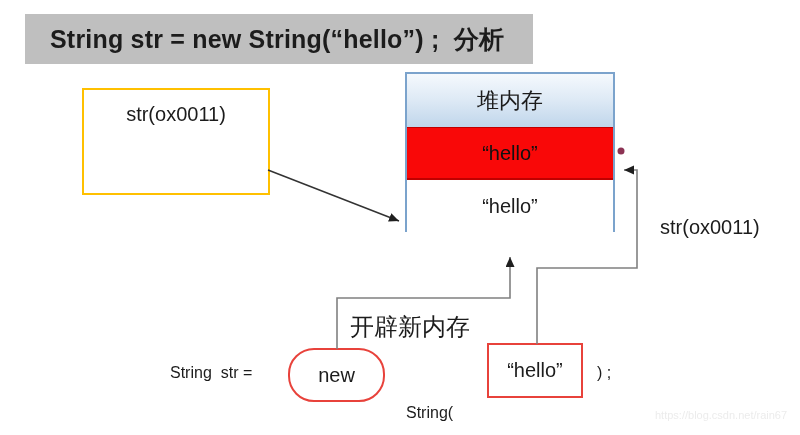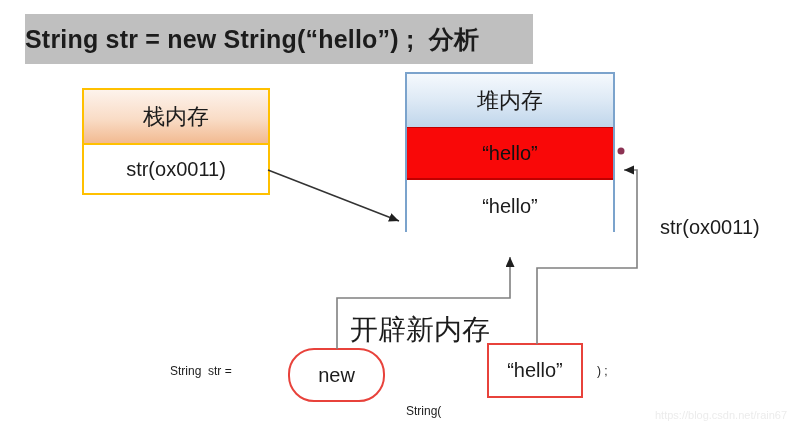--- a/index.html
+++ b/index.html
@@ -7,21 +7,21 @@
     width:800px;height:435px;position:relative;background:#ffffff;
     font-family:"Liberation Sans", sans-serif; color:#1c1c1c; overflow:hidden;
   }
   .abs{position:absolute;box-sizing:border-box;}
   .center{display:flex;align-items:center;justify-content:center;}
 
   
   #title-bar{
     left:25px;top:14px;width:508px;height:50px;
     background:var(--title-bg,#bfbfbf);
-    display:flex;align-items:center;padding-left:0;
+    display:flex;align-items:center;padding-left:25px;
     font-size:25px;font-weight:600;white-space:pre;letter-spacing:0.2px;
   }
 
   
   #stack-box{left:82px;top:88px;width:188px;height:107px;border:2px solid var(--gold-border,#ffc000);background:#fff;}
   #stack-header{
     height:53px;border-bottom:2px solid var(--gold-border,#ffc000);
     background:linear-gradient(180deg,var(--stack-grad-top,#fdf3ec) 0%, #f9dcc6 55%, var(--stack-grad-bottom,#f2ba91) 100%);
     font-size:22px;
   }
@@ -37,24 +37,24 @@
   #heap-red-cell{
     height:50px;background:var(--red-fill,#f90808);
     border-top:1px solid #c00000;border-bottom:2px solid #c00000;
     font-size:20px;color:#111;
   }
   #heap-white-cell{height:53px;background:#fff;font-size:20px;}
 
   
   .label{white-space:pre;}
   #right-label{left:660px;top:216px;font-size:20px;}
-  #annotation{left:350px;top:311px;font-size:28px;}
+  #annotation{left:350px;top:311px;font-size:24px;}
 
   
-  .stmt-text{position:absolute;font-size:12px;white-space:pre;}
+  .stmt-text{position:absolute;font-size:16px;white-space:pre;}
   #stmt-prefix{left:170px;top:364px;}
   #stmt-middle{left:406px;top:364px;margin-top:40px;}
   #stmt-suffix{left:597px;top:364px;}
   .stmt-box{
     position:absolute;border:2px solid var(--red-box-border,#e8423b);background:#fff;
     display:flex;align-items:center;justify-content:center;font-size:20px;white-space:pre;box-sizing:border-box;
   }
   #new-box{left:288px;top:348px;width:97px;height:54px;border-radius:26px;}
   #hello-box{left:487px;top:343px;width:96px;height:55px;}
 
@@ -65,21 +65,20 @@
   #arrows{left:0;top:0;pointer-events:none;}
 </style>
 </head>
 <body>
 
 <div class="abs" id="title-bar">
   <span>String str = new String(“hello”) ;  分析</span>
 </div>
 
 <div class="abs" id="stack-box">
-  <div class="center" id="stack-header">栈内存</div>
   <div class="center" id="stack-cell">str(ox0011)</div>
 </div>
 
 <div class="abs" id="heap-box">
   <div class="center" id="heap-header">堆内存</div>
   <div class="center" id="heap-red-cell">“hello”</div>
   <div class="center" id="heap-white-cell">“hello”</div>
 </div>
 
 <div class="abs label" id="right-label">str(ox0011)</div>

